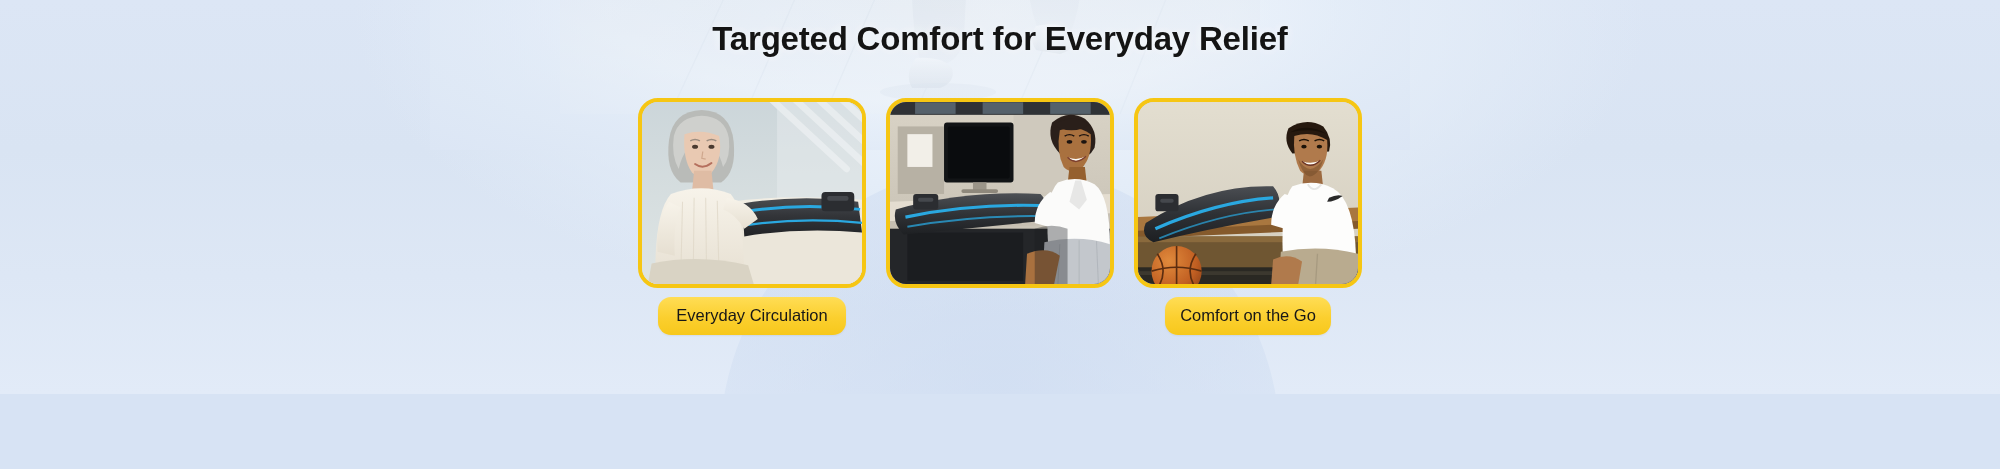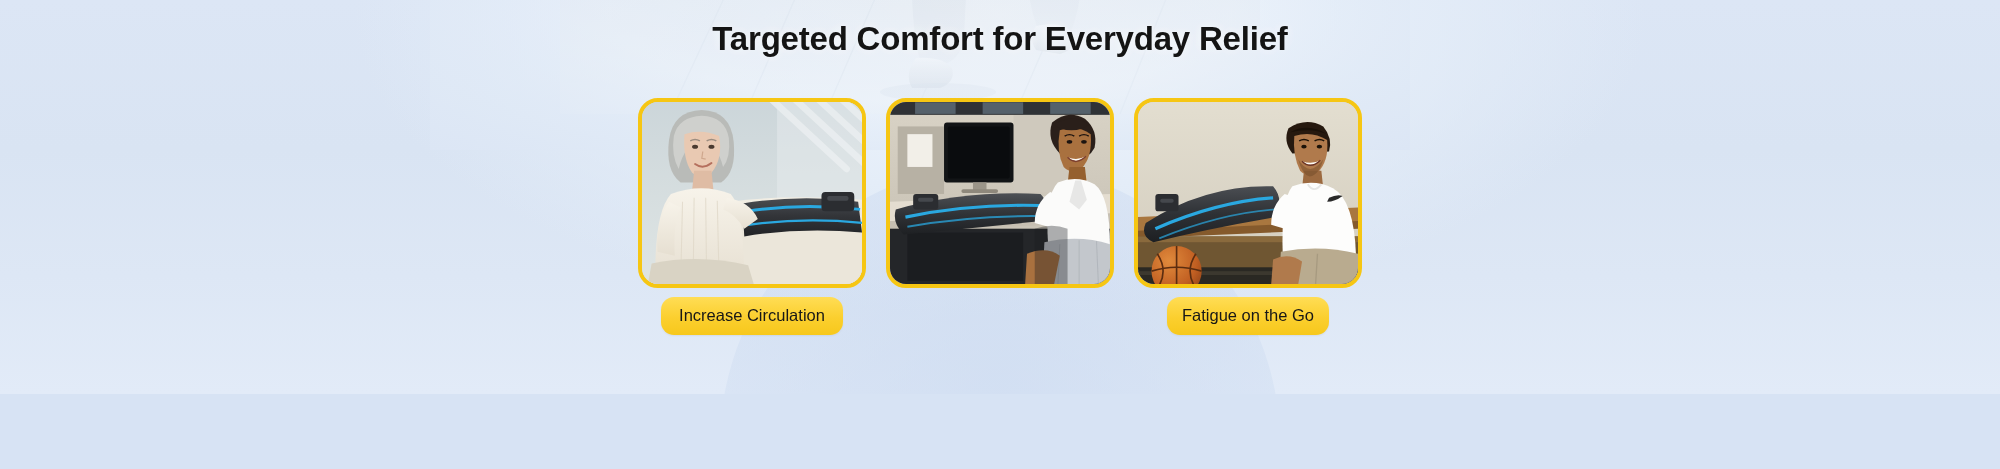--- a/index.html
+++ b/index.html
@@ -247,21 +247,21 @@
             </g>
 
             <path d="M88 100 Q112 104 120 122 L106 132 Q96 116 84 112 Z" fill="url(#c1knit)"></path>
 
             <path d="M28 104 Q14 124 16 156 L34 160 Q32 128 40 110 Z" fill="url(#c1knit)"></path>
 
             <path d="M10 168 Q60 158 110 170 L116 190 L6 190 Z" fill="#d9d3c4"></path>
           </g>
         </svg>
       </div>
-      <div class="card-pill">Increase Circulation</div>
+      <div class="card-pill">Everyday Circulation</div>
     </div>
 
     <div class="card">
       <div class="card-frame">
         <svg viewBox="0 0 228 190" preserveAspectRatio="xMidYMid slice" aria-hidden="true">
           <defs>
             <linearGradient id="c2wall" x1="0" y1="0" x2="0" y2="1">
               <stop offset="0%" stop-color="#d9d3c6"></stop>
               <stop offset="100%" stop-color="#c3bdb0"></stop>
             </linearGradient>
@@ -417,17 +417,17 @@
             <path d="M152 96 Q138 108 138 128 L152 132 Q152 110 164 100 Z" fill="#fdfdfc"></path>
 
             <path d="M148 156 Q188 148 228 158 L228 190 L146 190 Z" fill="#b9ab8f"></path>
             <g stroke="#a39madder" stroke-width="0"></g>
             <path d="M186 158 L184 190" stroke="#a79a80" stroke-width="1.4" fill="none"></path>
 
             <path d="M140 164 Q156 156 170 166 L166 190 L138 190 Z" fill="#b07a4c"></path>
           </g>
         </svg>
       </div>
-      <div class="card-pill pill-narrow">Fatigue on the Go</div>
+      <div class="card-pill pill-narrow">Comfort on the Go</div>
     </div>
 
   </div>
 </div>
 
 </body></html>

